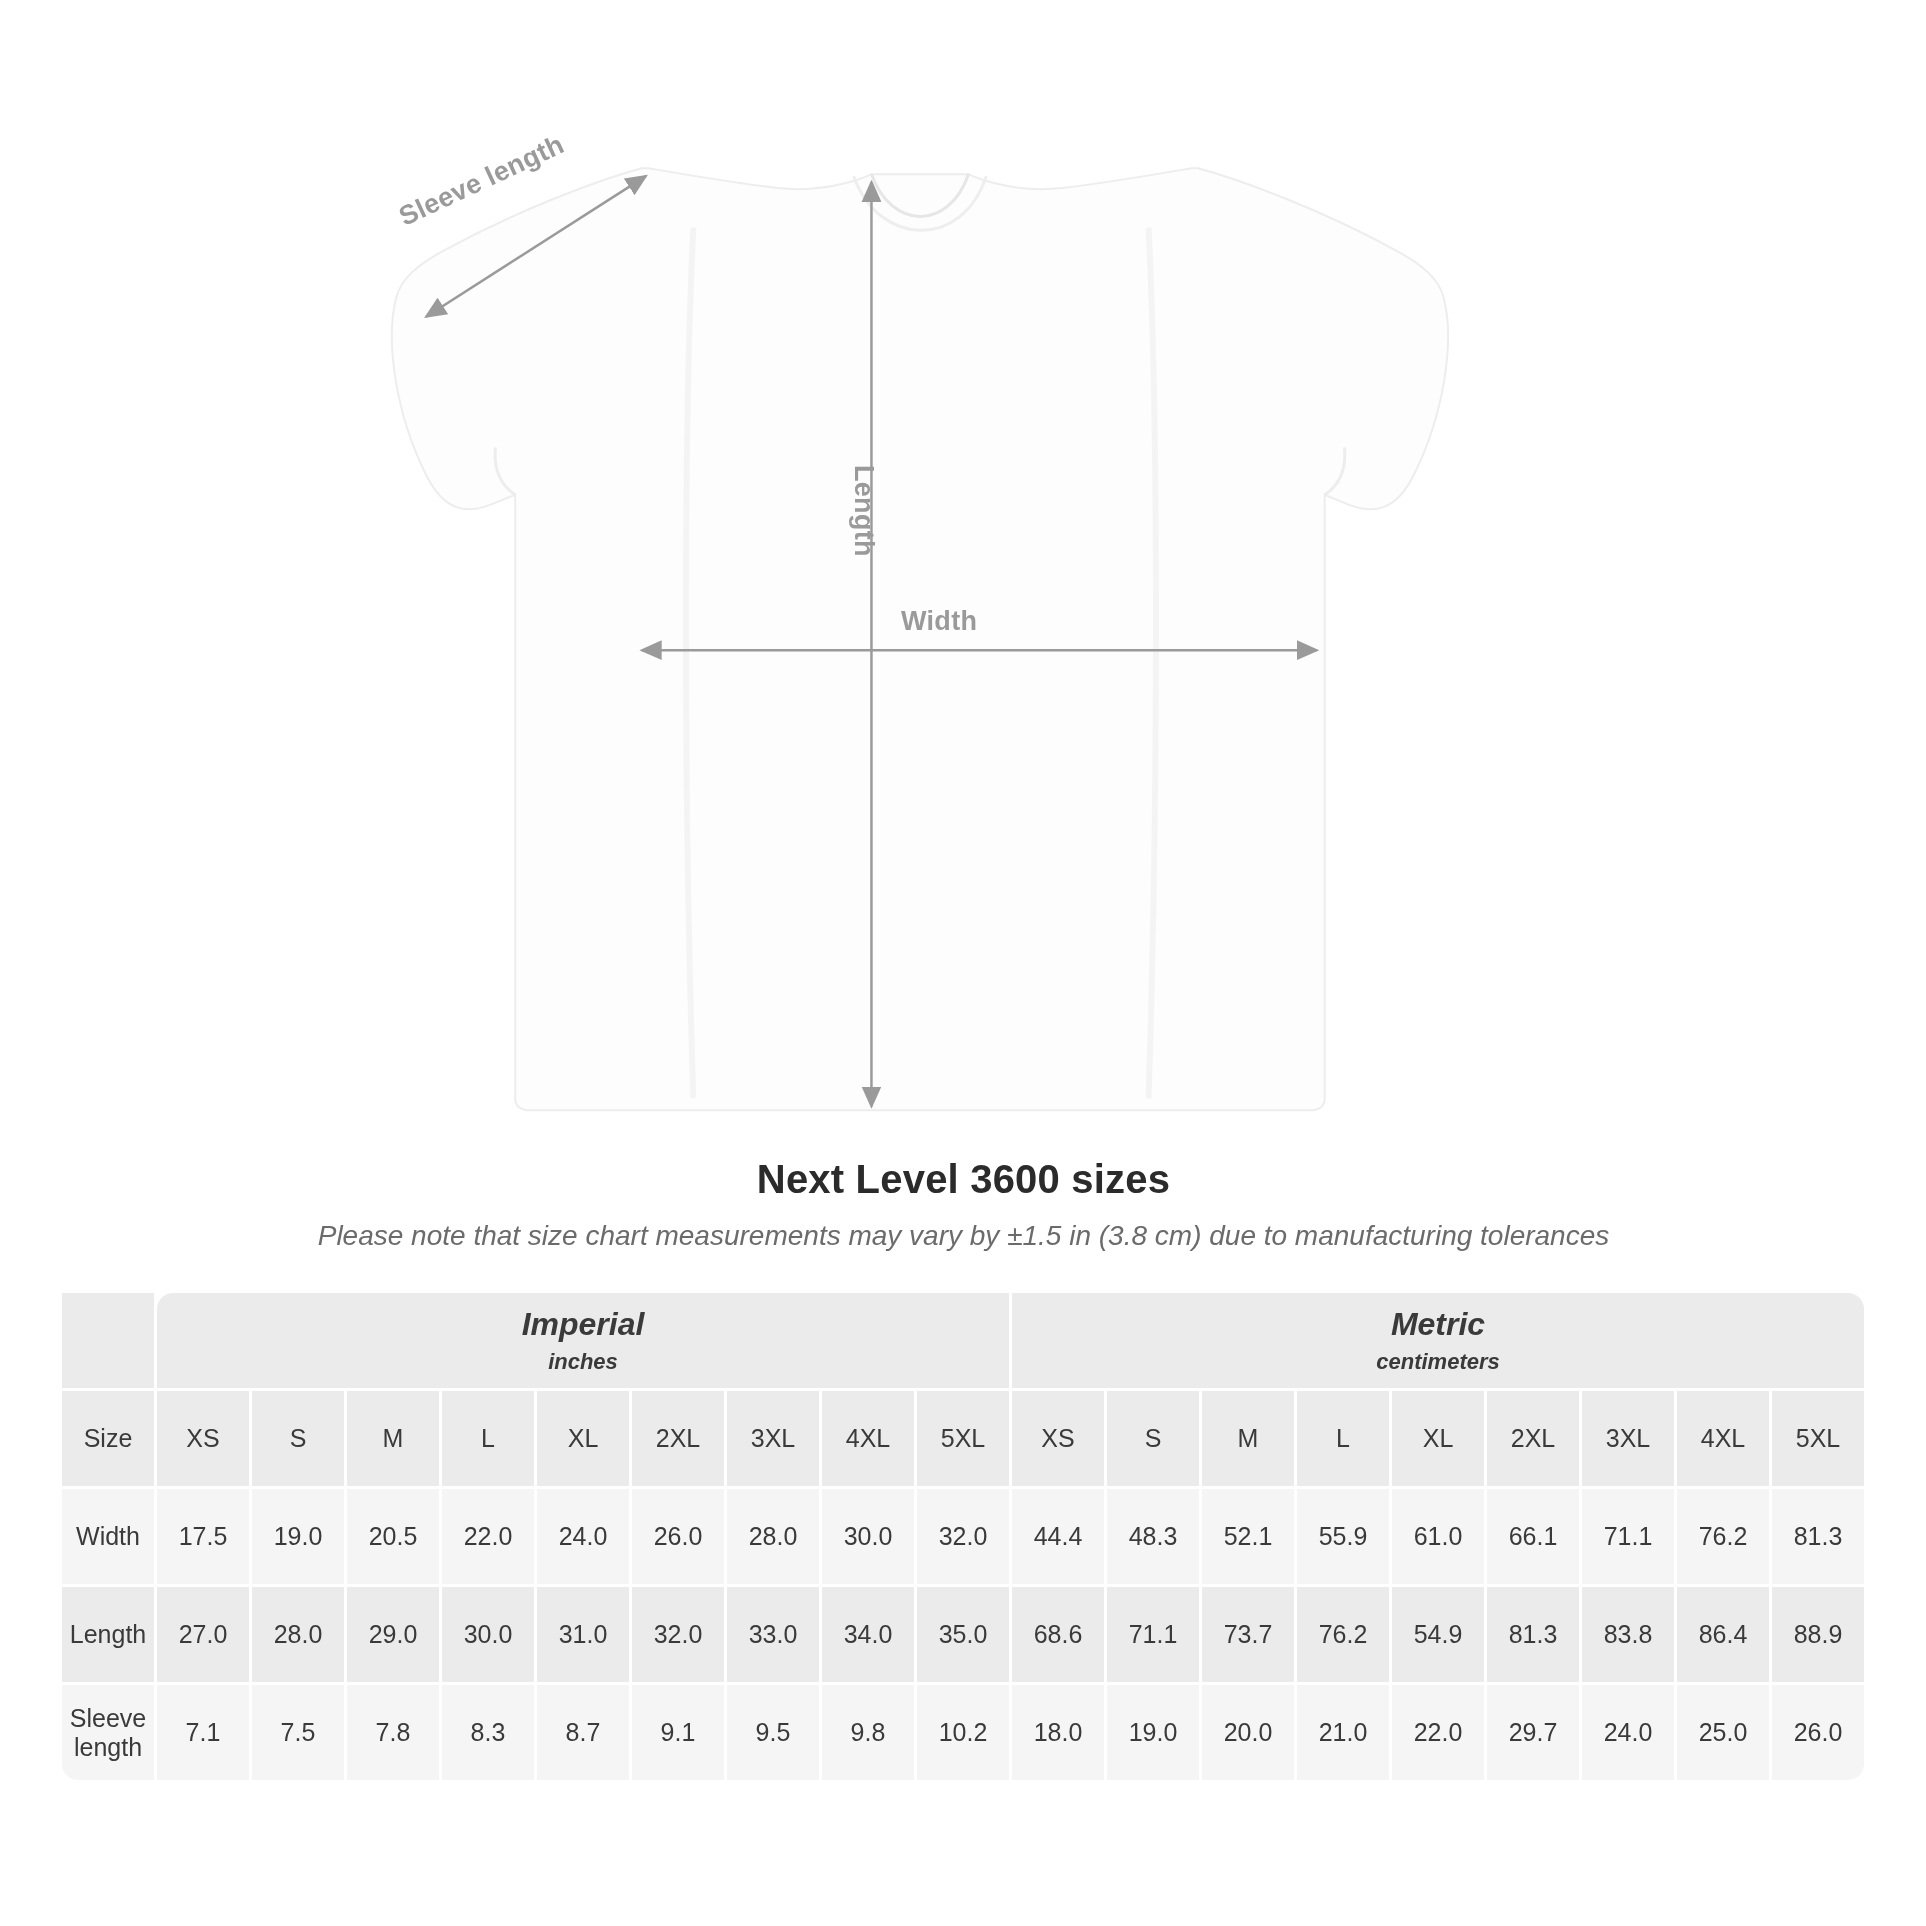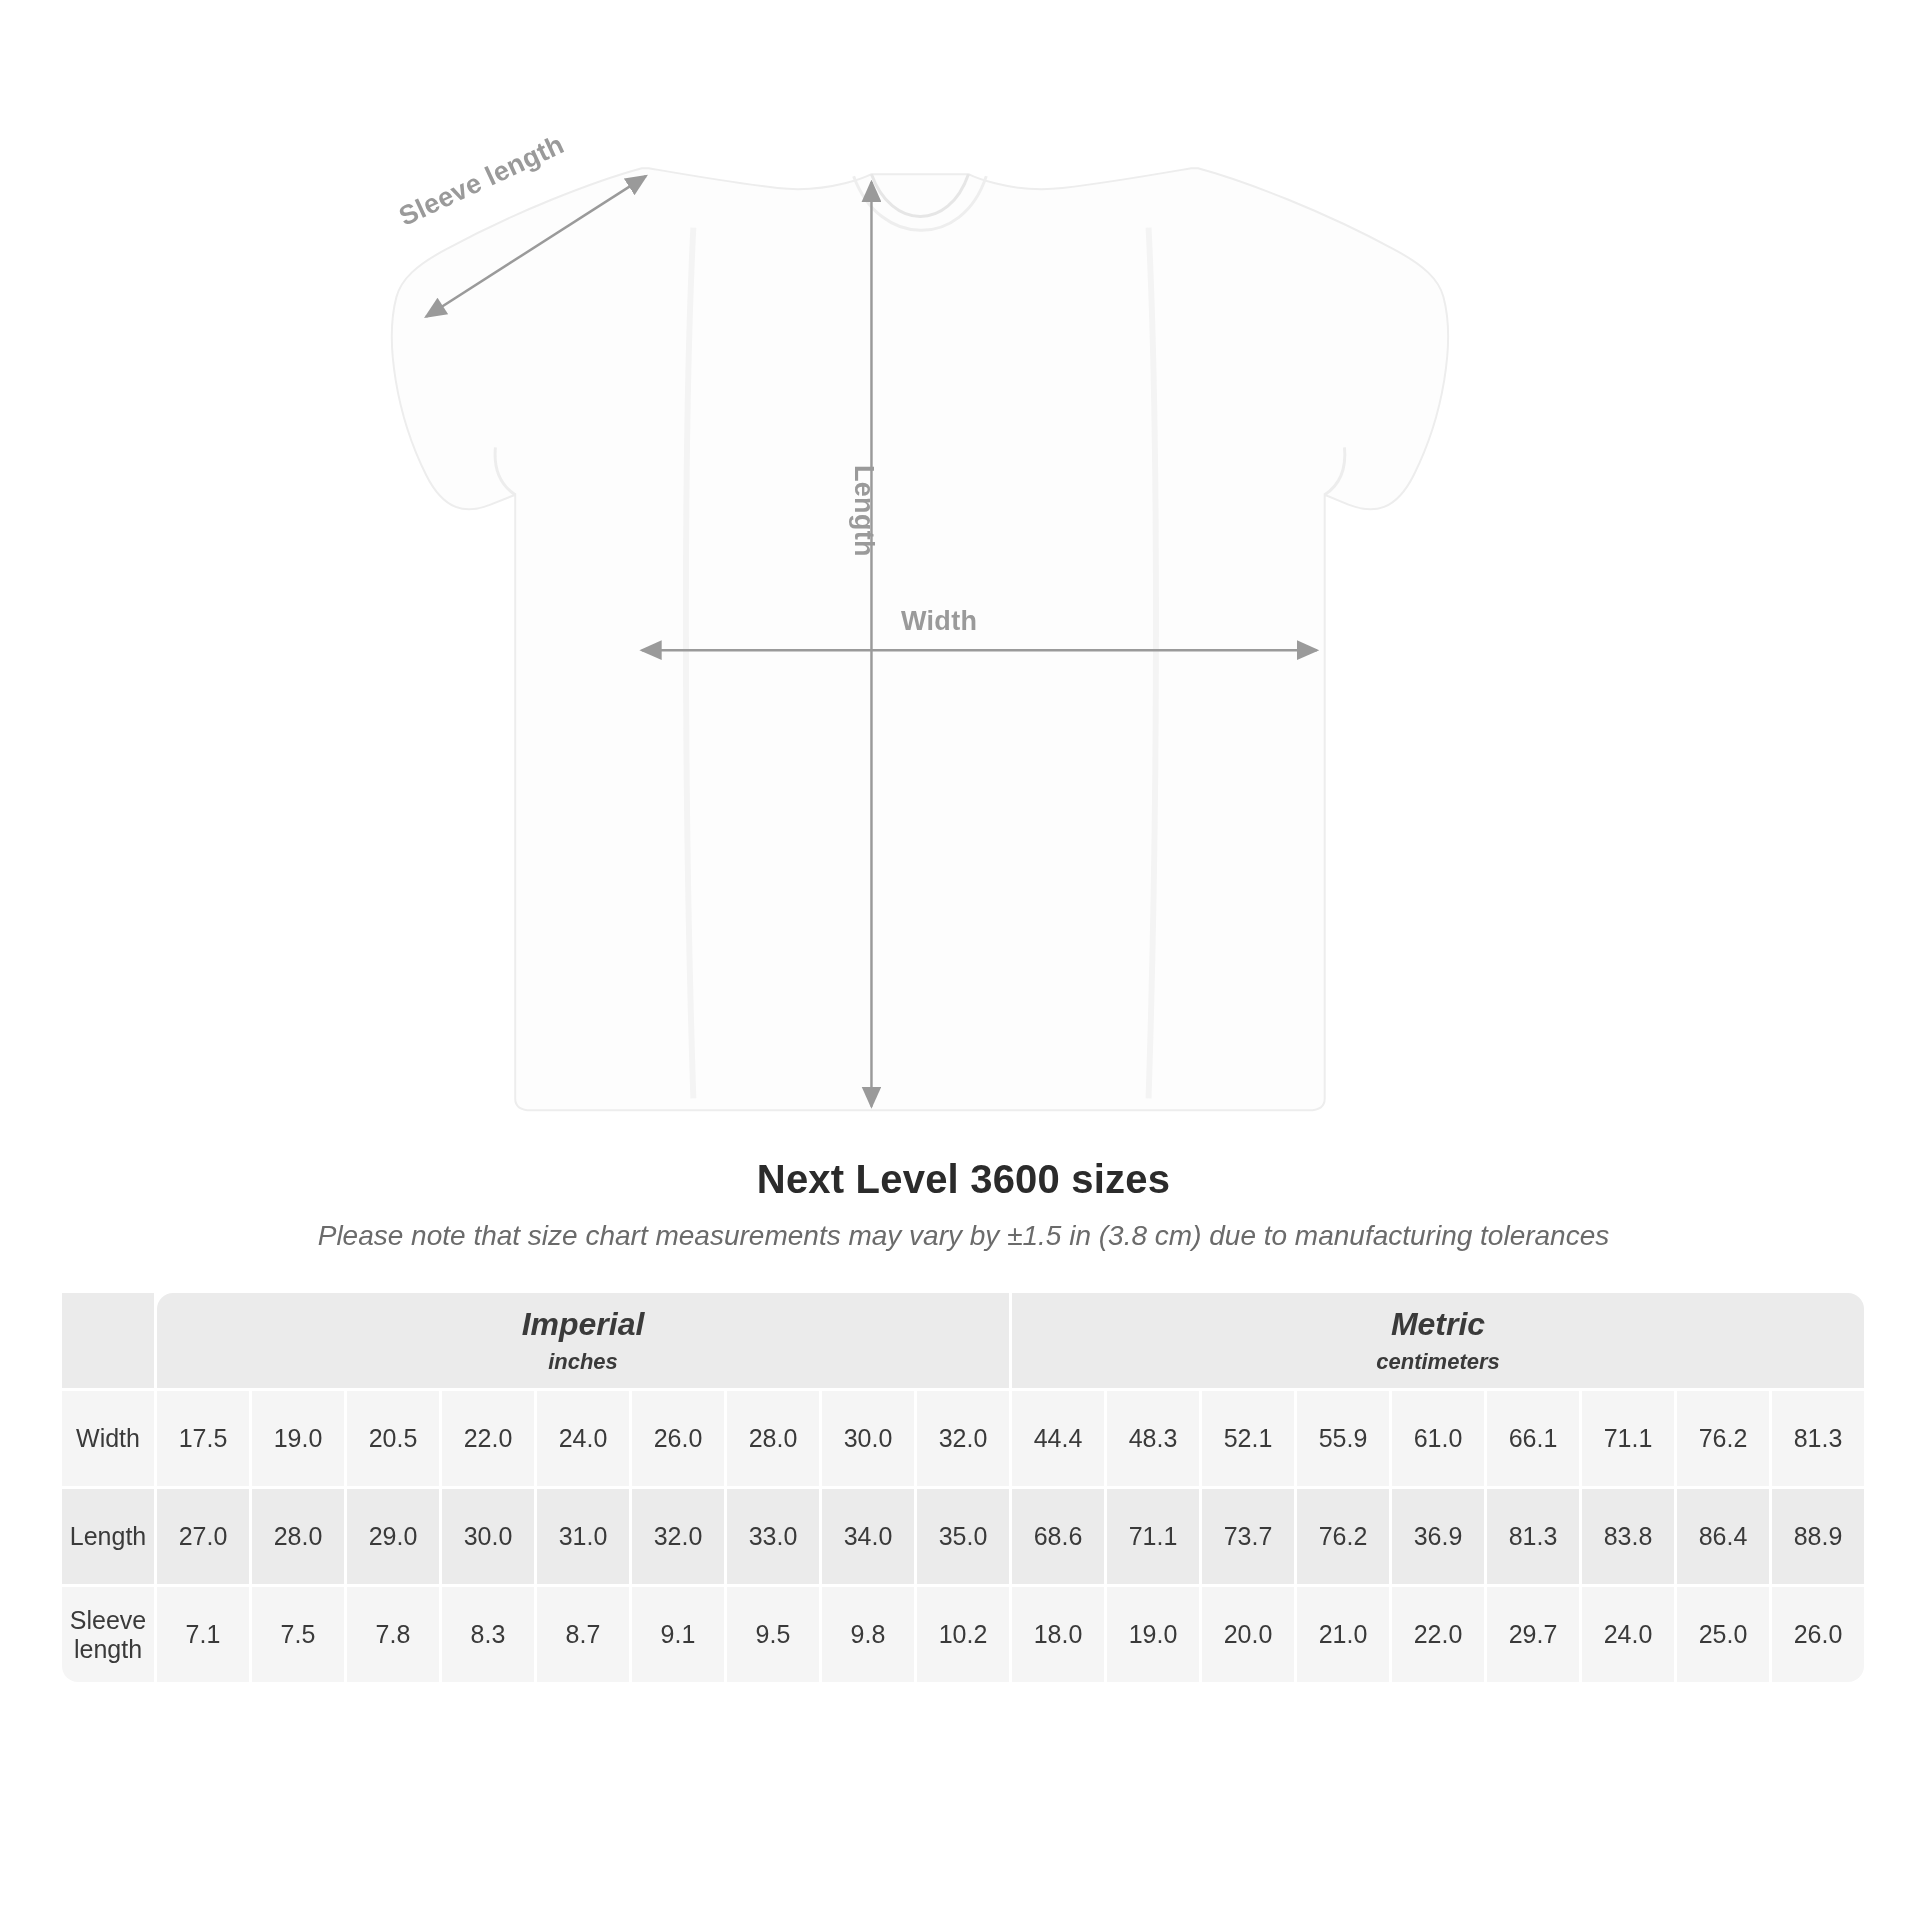--- a/index.html
+++ b/index.html
@@ -210,20 +210,41 @@
           <td class="corner"></td>
           <td class="unit-head imperial" colspan="9">
             <span class="unit-name">Imperial</span>
             <span class="unit-sub">inches</span>
           </td>
           <td class="unit-head metric" colspan="9">
             <span class="unit-name">Metric</span>
             <span class="unit-sub">centimeters</span>
           </td>
         </tr>
+        <tr class="row-odd">
+          <th class="row-head">Size</th>
+          <th class="col-head">XS</th>
+          <th class="col-head">S</th>
+          <th class="col-head">M</th>
+          <th class="col-head">L</th>
+          <th class="col-head">XL</th>
+          <th class="col-head">2XL</th>
+          <th class="col-head">3XL</th>
+          <th class="col-head">4XL</th>
+          <th class="col-head">5XL</th>
+          <th class="col-head">XS</th>
+          <th class="col-head">S</th>
+          <th class="col-head">M</th>
+          <th class="col-head">L</th>
+          <th class="col-head">XL</th>
+          <th class="col-head">2XL</th>
+          <th class="col-head">3XL</th>
+          <th class="col-head">4XL</th>
+          <th class="col-head">5XL</th>
+        </tr>
         <tr class="row-even">
           <th class="row-head">Width</th>
           <td>17.5</td>
           <td>19.0</td>
           <td>20.5</td>
           <td>22.0</td>
           <td>24.0</td>
           <td>26.0</td>
           <td>28.0</td>
           <td>30.0</td>
@@ -246,21 +267,21 @@
           <td>30.0</td>
           <td>31.0</td>
           <td>32.0</td>
           <td>33.0</td>
           <td>34.0</td>
           <td>35.0</td>
           <td>68.6</td>
           <td>71.1</td>
           <td>73.7</td>
           <td>76.2</td>
-          <td>36.9</td>
+          <td>54.9</td>
           <td>81.3</td>
           <td>83.8</td>
           <td>86.4</td>
           <td class="cell-last">88.9</td>
         </tr>
         <tr class="row-even last-row">
           <th class="row-head">Sleeve length</th>
           <td>7.1</td>
           <td>7.5</td>
           <td>7.8</td>

